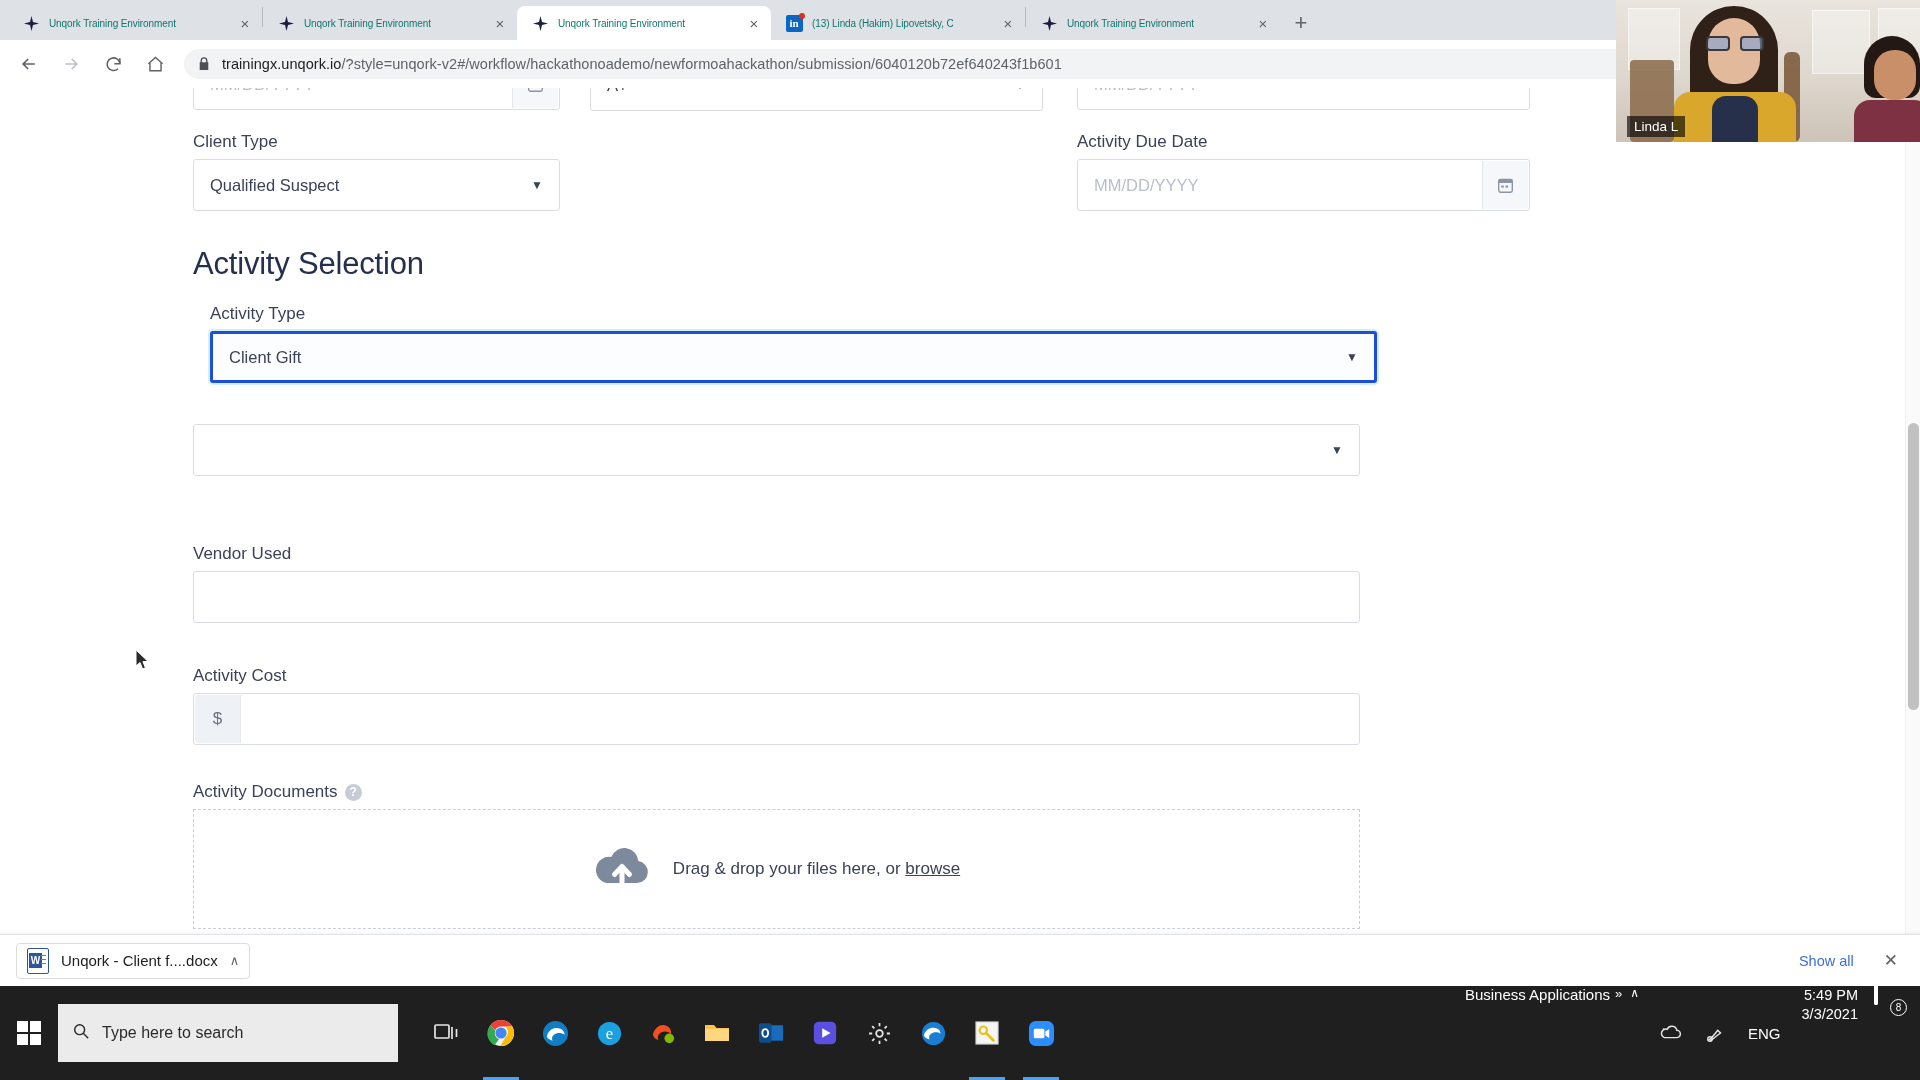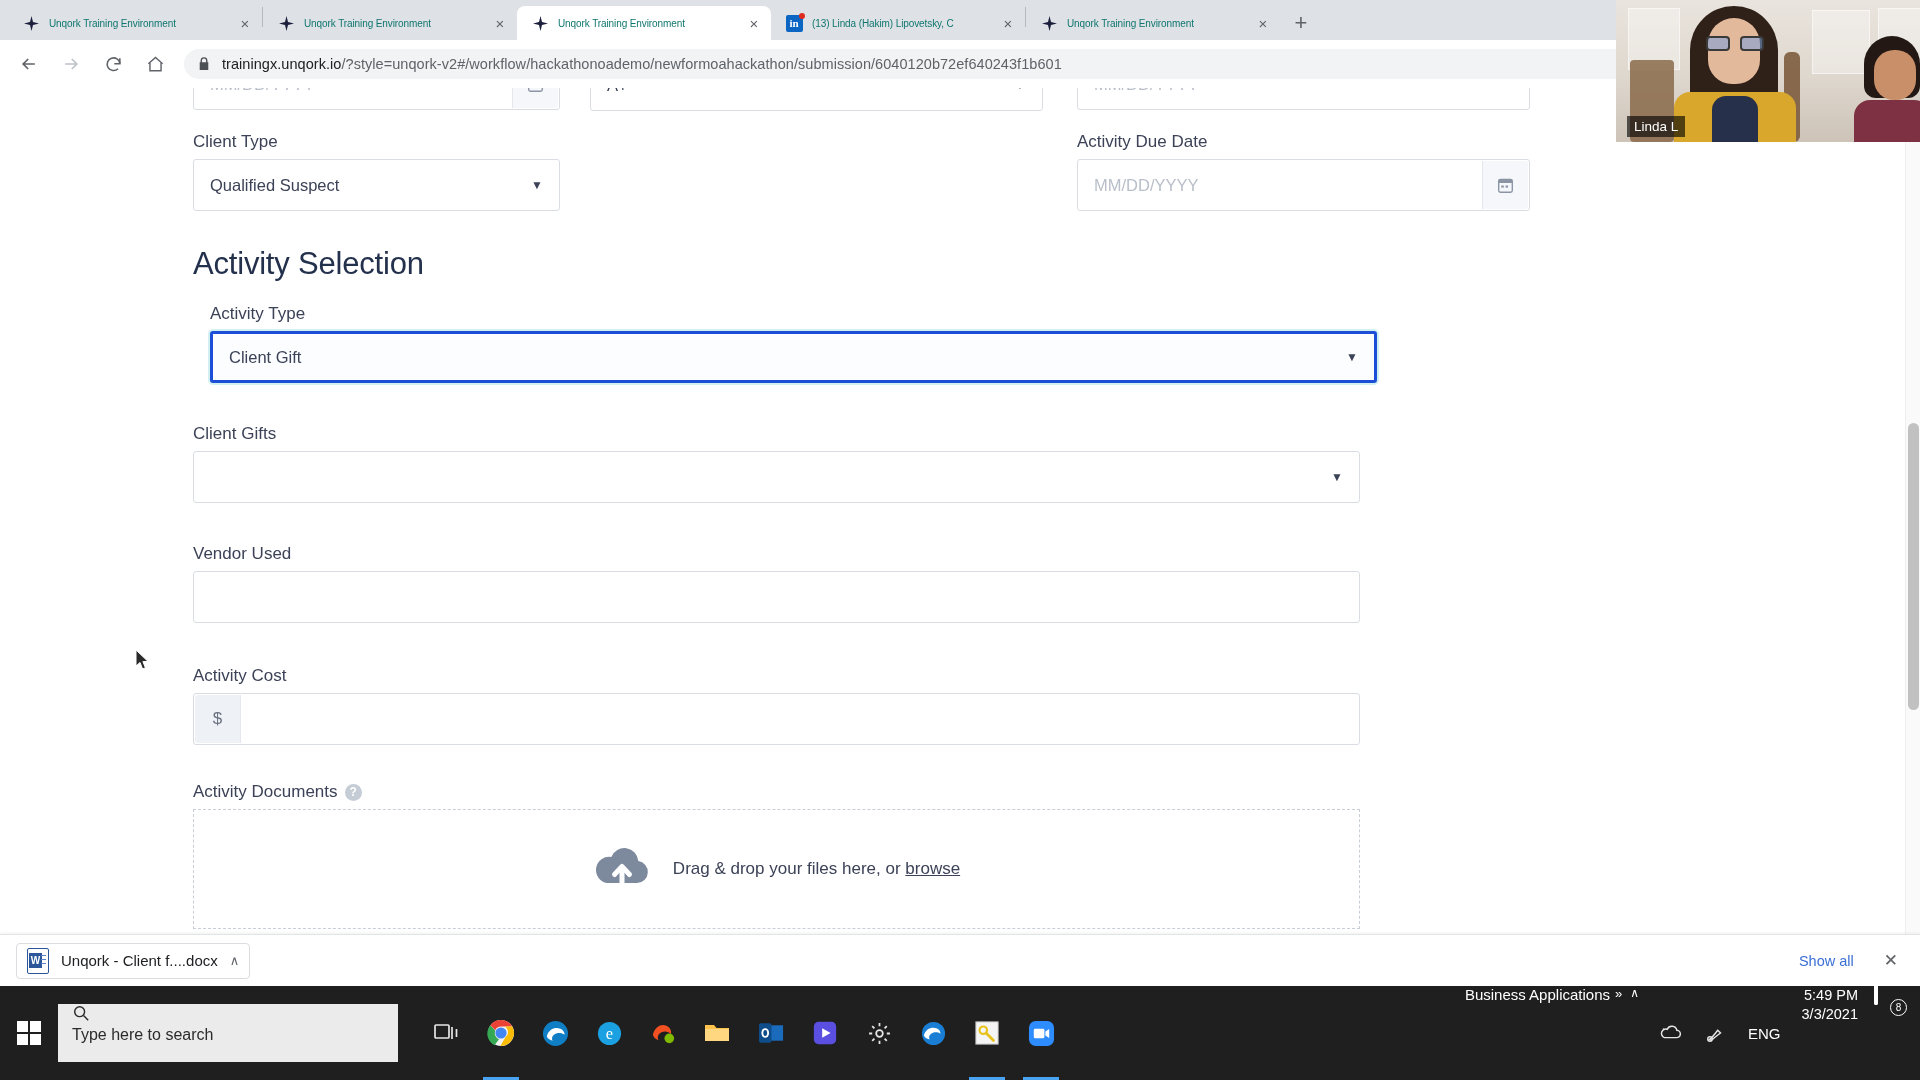--- a/index.html
+++ b/index.html
@@ -285,21 +285,21 @@
     width: 58px; height: 94px; display: flex;
     align-items: center; justify-content: center;
   }
   .win-logo {
     width: 24px; height: 24px; display: grid;
     grid-template-columns: 1fr 1fr; grid-template-rows: 1fr 1fr; gap: 2.5px;
   }
   .win-logo i { background: #fff; display: block; }
   .tb-search {
     width: 340px; height: 58px; background: #ebebeb;
-    display: flex; align-items: flex-start; padding: 0 14px; flex-direction: column;
+    display: flex; align-items: center; padding: 12px 14px;
   }
   .tb-search .mag { margin-right: 12px; }
   .tb-search span { font-size: 16px; color: #2b2b2b; }
   .tb-icons { display: flex; align-items: center; margin-left: 22px; }
   .tb-ic {
     width: 54px; height: 94px; display: flex; align-items: center;
     justify-content: center; position: relative;
   }
   .tb-ic.active::after {
     content: ""; position: absolute; bottom: 0; left: 9px; right: 9px;
@@ -480,21 +480,20 @@
 
       <div style="position:absolute;left:-44px;top:216px;width:1167px;margin-left:17px;">
         <div class="field-label">Activity Type</div>
         <div class="ctrl focused">
           <span>Client Gift</span>
           <span class="caret">▼</span>
         </div>
       </div>
 
       <div style="position:absolute;left:-44px;top:336px;width:1167px;">
-        <div class="field-label">Client Gifts</div>
         <div class="ctrl">
           <span></span>
           <span class="caret">▼</span>
         </div>
       </div>
 
       <div style="position:absolute;left:-44px;top:456px;width:1167px;">
         <div class="field-label">Vendor Used</div>
         <div class="ctrl">
           <span></span>

